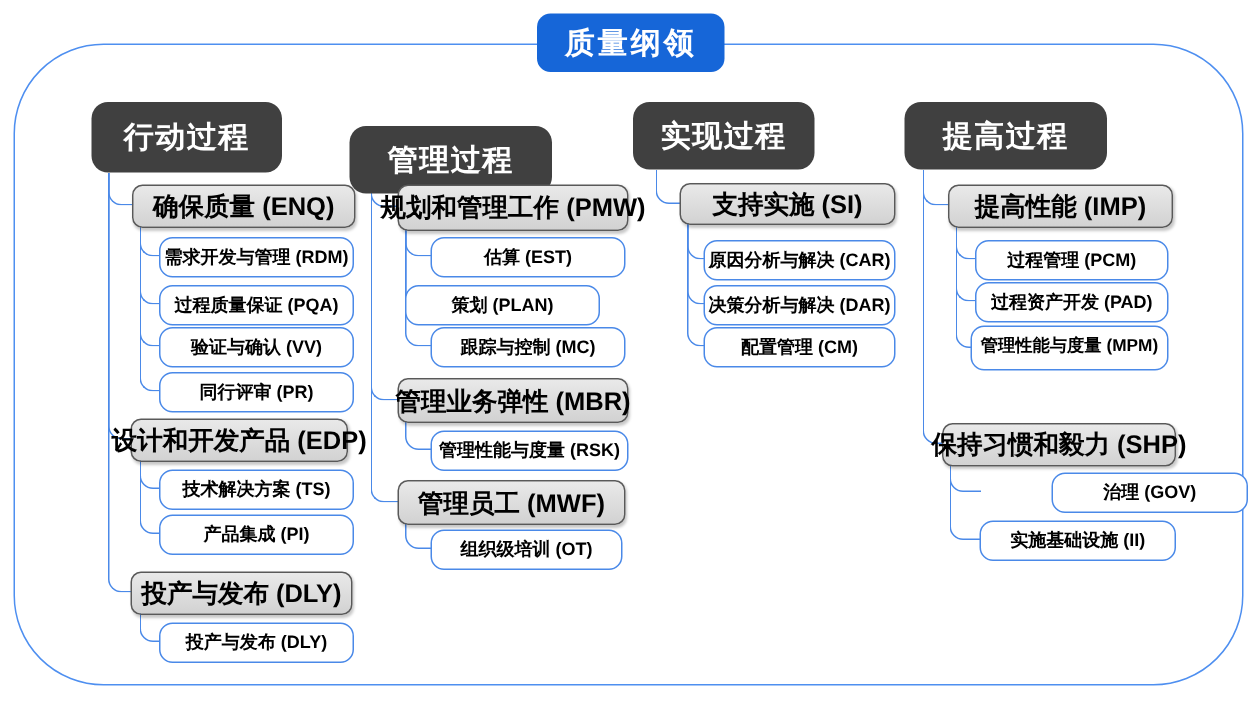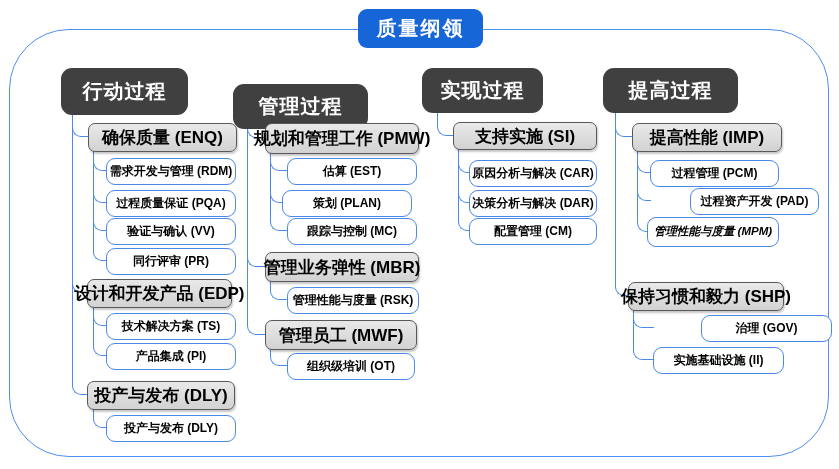--- a/index.html
+++ b/index.html
@@ -63,21 +63,21 @@
 
   <div class="l-conn" style="left:247px;top:113px;width:18px;height:24px;"></div>
   <div class="l-conn" style="left:247px;top:113px;width:18px;height:153px;"></div>
   <div class="l-conn" style="left:247px;top:113px;width:18px;height:221px;"></div>
 
   <div class="gnode" style="left:265px;top:123px;width:152px;height:29px;">规划和管理工作 (PMW)</div>
   <div class="l-conn" style="left:270px;top:152px;width:17px;height:18px;"></div>
   <div class="l-conn" style="left:270px;top:152px;width:17px;height:50px;"></div>
   <div class="l-conn" style="left:270px;top:152px;width:17px;height:78px;"></div>
   <div class="cnode" style="left:287px;top:158px;width:128px;height:25px;">估算 (EST)</div>
-  <div class="cnode" style="left:282px;top:190px;width:128px;height:25px;">策划 (PLAN)</div>
+  <div class="cnode" style="left:270px;top:190px;width:128px;height:25px;">策划 (PLAN)</div>
   <div class="cnode" style="left:287px;top:218px;width:128px;height:25px;">跟踪与控制 (MC)</div>
 
   <div class="gnode" style="left:265px;top:252px;width:152px;height:28px;">管理业务弹性 (MBR)</div>
   <div class="l-conn" style="left:270px;top:280px;width:17px;height:19px;"></div>
   <div class="cnode" style="left:287px;top:287px;width:130px;height:25px;">管理性能与度量 (RSK)</div>
 
   <div class="gnode" style="left:265px;top:320px;width:150px;height:28px;">管理员工 (MWF)</div>
   <div class="l-conn" style="left:270px;top:348px;width:17px;height:17px;"></div>
   <div class="cnode" style="left:287px;top:353px;width:126px;height:25px;">组织级培训 (OT)</div>
 
@@ -96,22 +96,22 @@
   <div class="hdr" style="left:603px;top:68px;width:135px;height:45px;">提高过程</div>
 
   <div class="l-conn" style="left:615px;top:113px;width:17px;height:23px;"></div>
   <div class="l-conn" style="left:615px;top:113px;width:13px;height:182px;"></div>
 
   <div class="gnode" style="left:632px;top:123px;width:148px;height:27px;text-align:right;">提高性能 (IMP)</div>
   <div class="l-conn" style="left:637px;top:150px;width:13px;height:22px;"></div>
   <div class="l-conn" style="left:637px;top:150px;width:13px;height:50px;"></div>
   <div class="l-conn" style="left:637px;top:150px;width:10px;height:81px;"></div>
   <div class="cnode" style="left:650px;top:160px;width:127px;height:25px;">过程管理 (PCM)</div>
-  <div class="cnode" style="left:650px;top:188px;width:127px;height:25px;margin-left:40px;">过程资产开发 (PAD)</div>
-  <div class="cnode wrap" style="left:647px;top:217px;width:130px;height:28px;font-style:italic;">管理性能与度量 (MPM)</div>
+  <div class="cnode" style="left:650px;top:188px;width:127px;height:25px;">过程资产开发 (PAD)</div>
+  <div class="cnode wrap" style="left:647px;top:217px;width:130px;height:28px;">管理性能与度量 (MPM)</div>
 
   <div class="gnode" style="left:628px;top:282px;width:154px;height:27px;">保持习惯和毅力 (SHP)</div>
   <div class="l-conn" style="left:633px;top:309px;width:20px;height:18px;"></div>
   <div class="l-conn" style="left:633px;top:309px;width:20px;height:50px;"></div>
   <div class="cnode" style="left:653px;top:315px;width:129px;height:25px;margin-left:48px;">治理 (GOV)</div>
   <div class="cnode" style="left:653px;top:347px;width:129px;height:25px;">实施基础设施 (II)</div>
 
 </div>
 
 </body></html>

